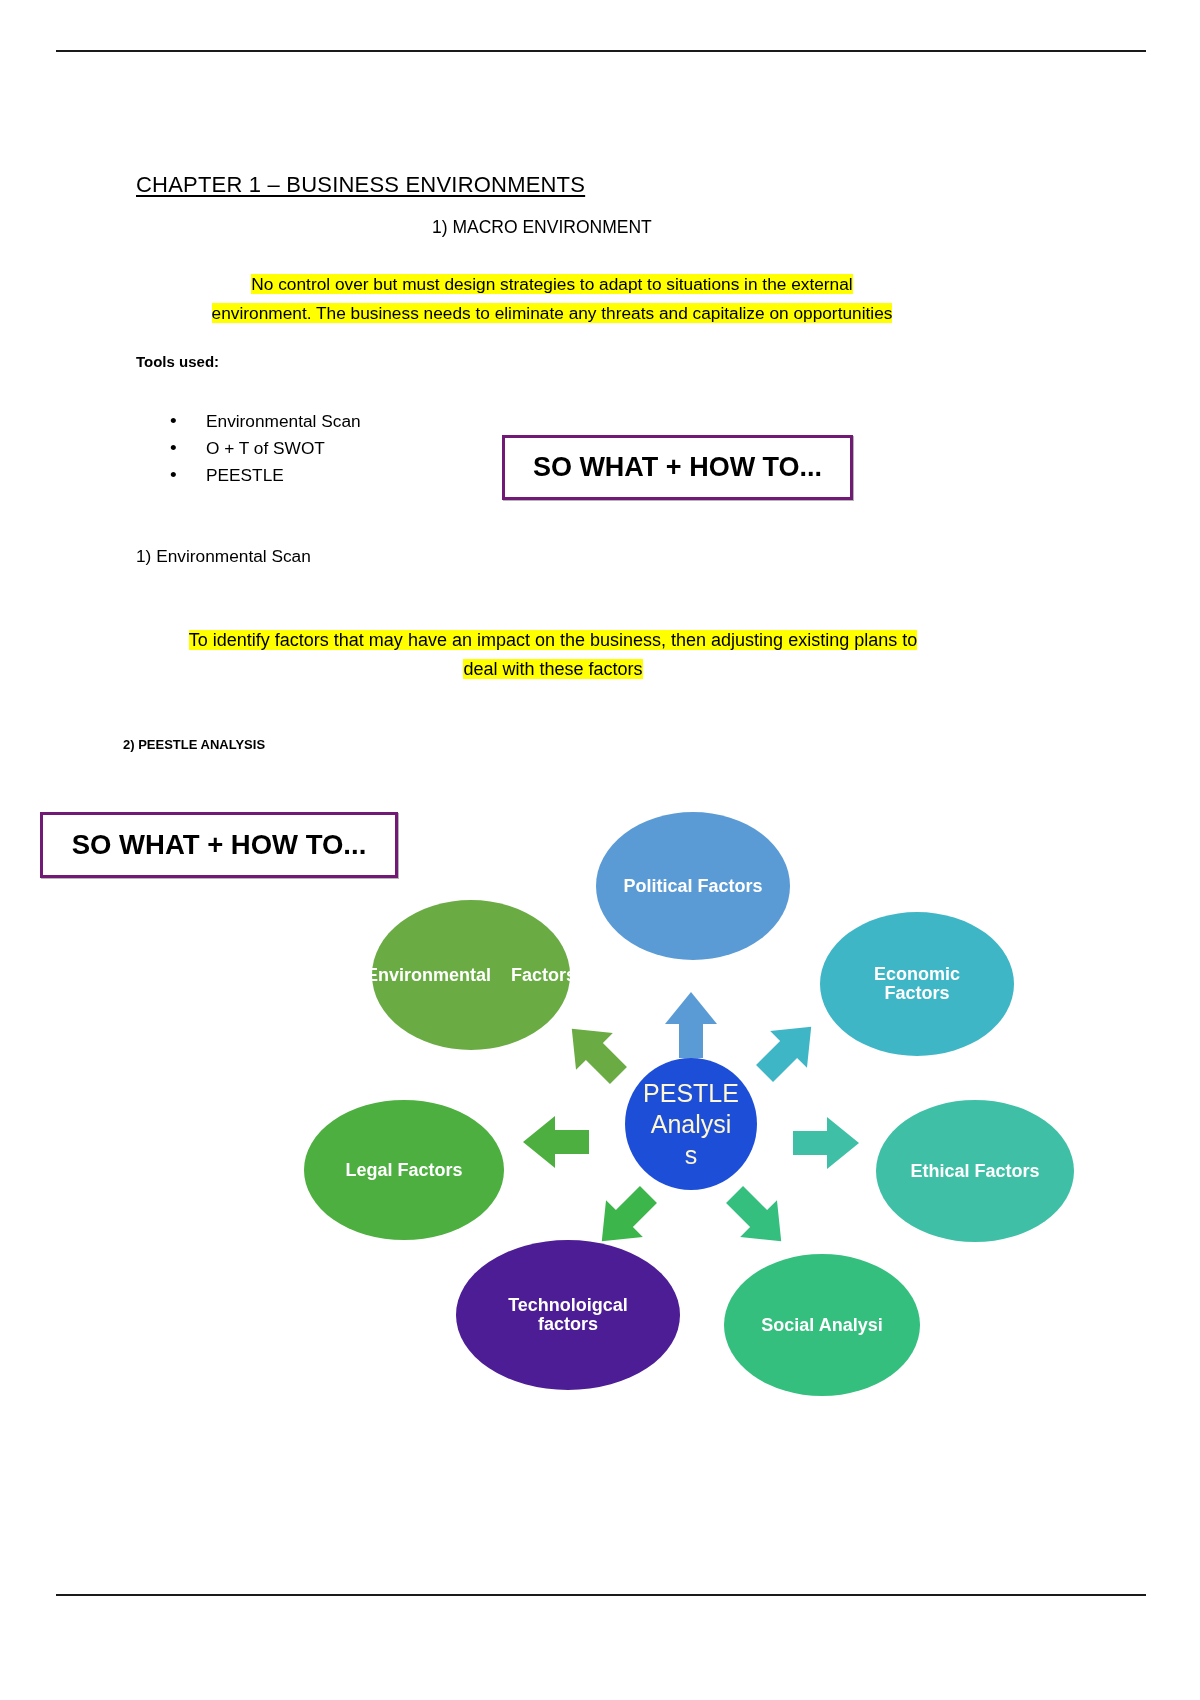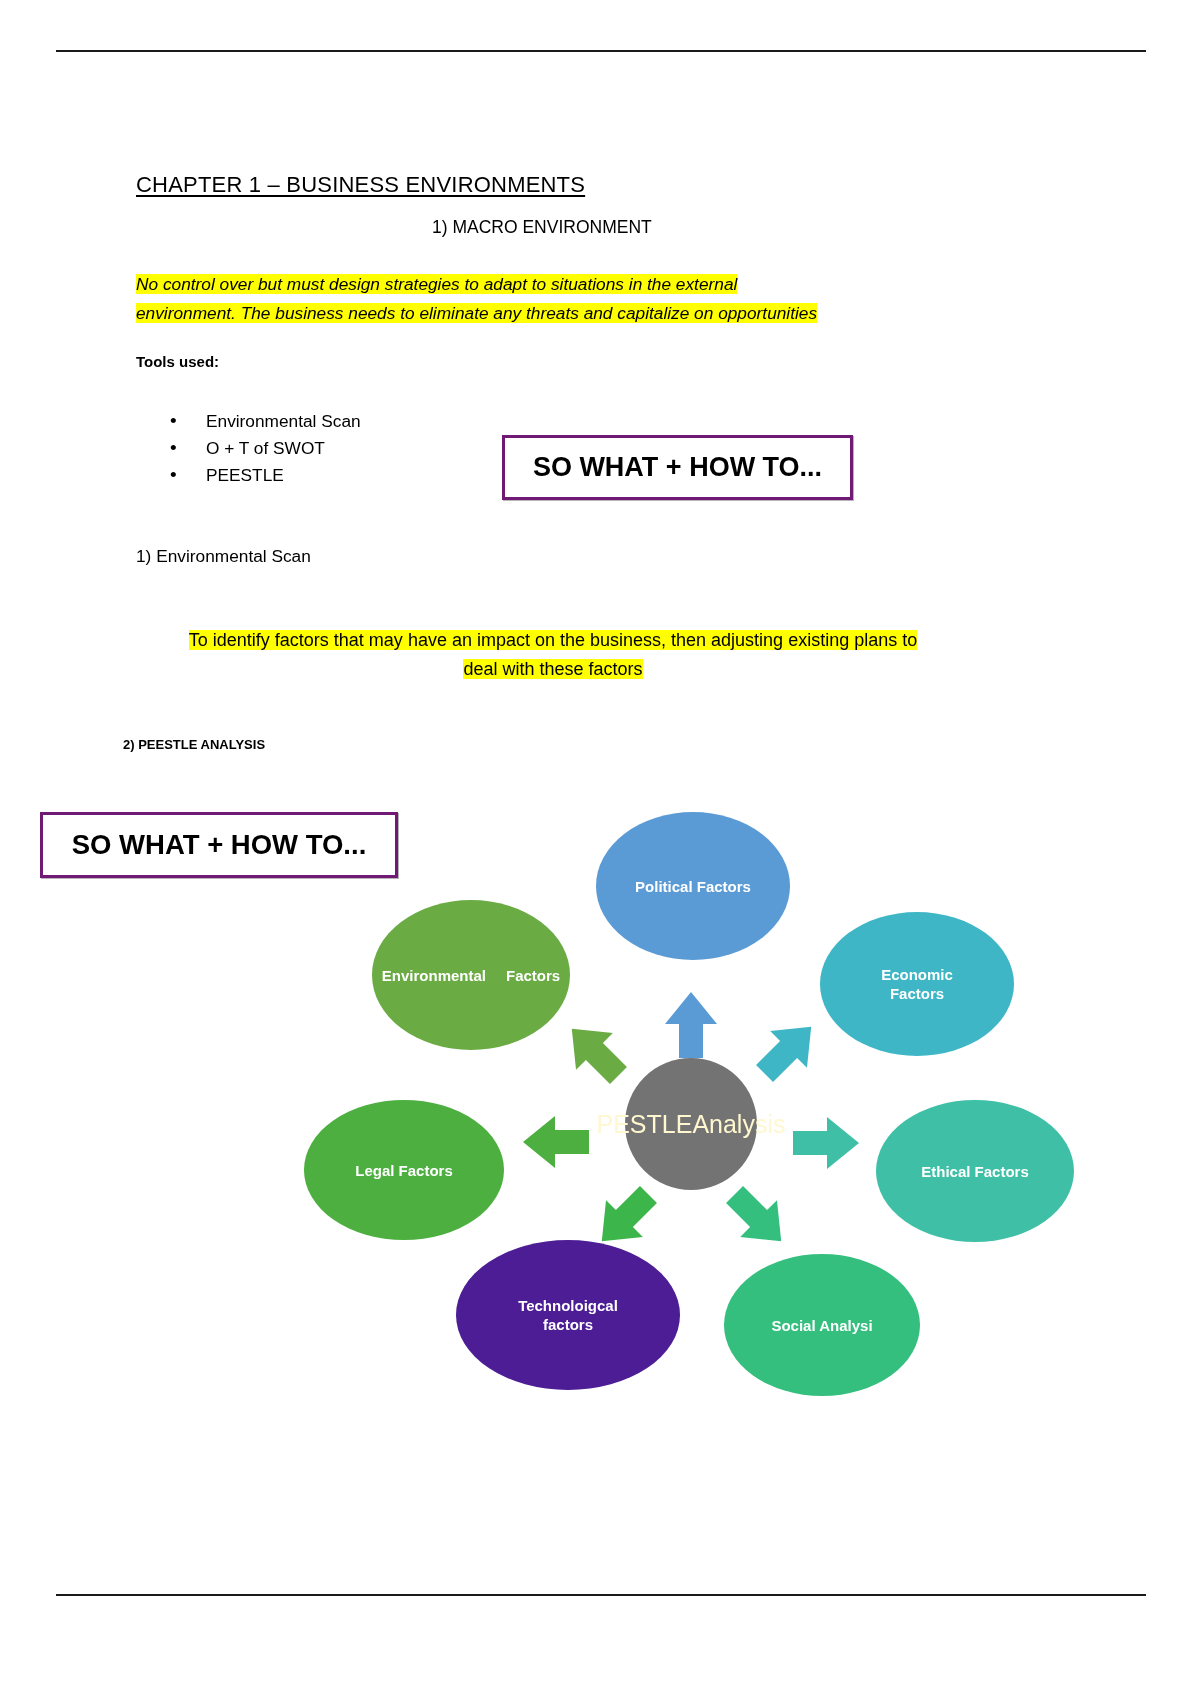--- a/index.html
+++ b/index.html
@@ -25,21 +25,21 @@
 
   .macro-heading{
     position:absolute;left:432px;top:217px;
     font-size:17.5px;white-space:nowrap;
   }
 
   .hl{background:#ffff00;}
 
   .para-macro{
     position:absolute;left:136px;top:270px;width:832px;
-    font-size:17.3px;line-height:29px;font-style:italic;
+    font-size:17.3px;line-height:29px;text-align:center;
   }
   .para-macro .ln{display:inline;}
 
   .tools-used{
     position:absolute;left:136px;top:353px;
     font-size:15px;font-weight:bold;white-space:nowrap;
   }
 
   .bullets{
     position:absolute;left:170px;top:408px;
@@ -74,21 +74,21 @@
   .peestle-heading{
     position:absolute;left:123px;top:737px;
     font-size:13px;white-space:nowrap;font-weight:bold;
   }
 
   
   .diagram{position:absolute;left:290px;top:800px;width:810px;height:620px;}
   .ell{
     position:absolute;border-radius:50%;
     display:flex;align-items:center;justify-content:center;
-    color:#ffffff;font-weight:bold;font-size:15px;line-height:19px;
+    color:#ffffff;font-weight:bold;font-size:18px;line-height:19px;
     text-align:center;
   }
   .ell span{display:block;padding:0 10px;}
 
   .center-circle{
     position:absolute;border-radius:50%;
     display:flex;align-items:center;justify-content:center;
     color:#fff7cf;font-weight:normal;text-align:center;
     font-size:25px;line-height:31px;
   }
@@ -189,21 +189,21 @@
 
     <div class="ell" style="left:14px;top:300px;width:200px;height:140px;background:#4caf3f;">
       <span>Legal Factors</span>
     </div>
 
     <div class="ell" style="left:82px;top:100px;width:198px;height:150px;background:#6aab44;flex-direction:row;">
       <span>Environmental</span>
       <span>Factors</span>
     </div>
 
-    <div class="center-circle" style="left:335px;top:258px;width:132px;height:132px;background:#737373;flex-direction:row;">
+    <div class="center-circle" style="left:335px;top:258px;width:132px;height:132px;background:#1d4ed8;flex-direction:column;">
       <span>PESTLE</span>
       <span>Analysi</span>
       <span>s</span>
     </div>
   </div>
 
   <div class="rule bottom"></div>
 
 </div>
 

